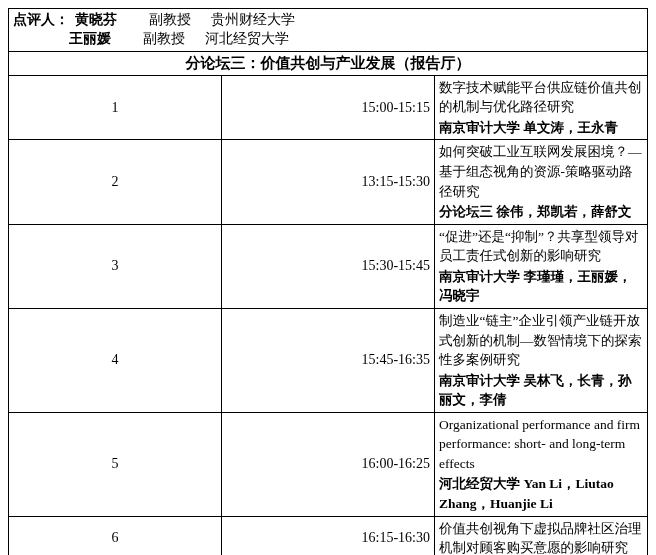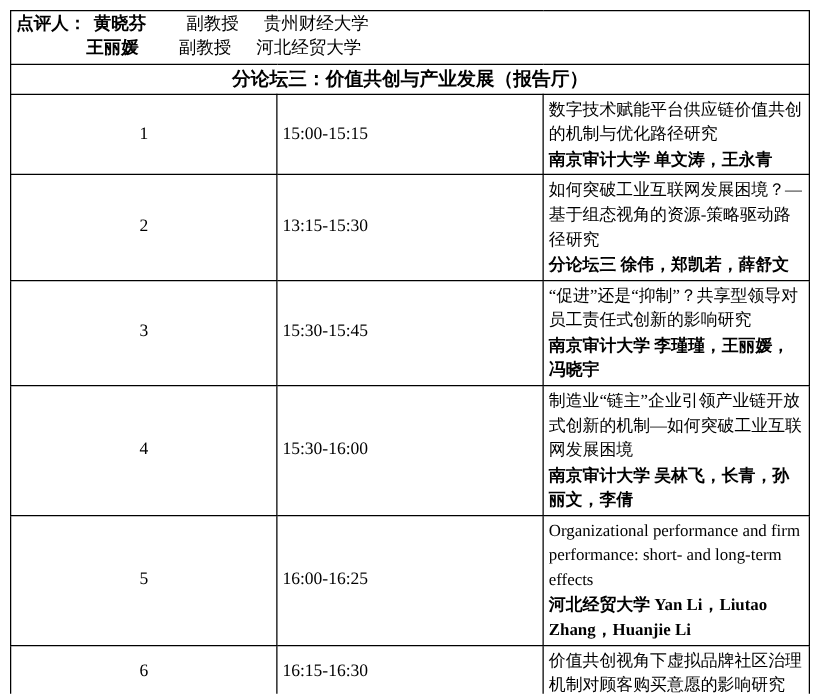--- a/index.html
+++ b/index.html
@@ -75,21 +75,21 @@
     padding: 4px 4px;
   }
   .col-no { width: 42px; }
   .col-time { width: 106px; }
   .col-paper { width: auto; }
   .cell-no {
     text-align: center;
     font-size: 14px;
   }
   .cell-time {
-    text-align: left;
+    text-align: right;
     font-size: 14px;
     white-space: nowrap;
   }
   .cell-paper {
     text-align: left;
     font-size: 13.5px;
     line-height: 1.45;
     padding: 4px 6px 4px 6px;
   }
   .paper-title {
@@ -153,23 +153,23 @@
         <td class="cell-no">3</td>
         <td class="cell-time">15:30-15:45</td>
         <td class="cell-paper">
           <span class="paper-title">“促进”还是“抑制”？共享型领导对员工责任式创新的影响研究</span>
           <span class="paper-authors">南京审计大学 李瑾瑾，王丽媛，冯晓宇</span>
         </td>
       </tr>
 
       <tr>
         <td class="cell-no">4</td>
-        <td class="cell-time">15:30-16:00</td>
+        <td class="cell-time">15:45-16:35</td>
         <td class="cell-paper">
-          <span class="paper-title">制造业“链主”企业引领产业链开放式创新的机制—如何突破工业互联网发展困境</span>
+          <span class="paper-title">制造业“链主”企业引领产业链开放式创新的机制—数智情境下的探索性多案例研究</span>
           <span class="paper-authors">南京审计大学 吴林飞，长青，孙丽文，李倩</span>
         </td>
       </tr>
 
       <tr class="en">
         <td class="cell-no">5</td>
         <td class="cell-time">16:00-16:25</td>
         <td class="cell-paper">
           <span class="paper-title">Organizational performance and firm performance: short- and long-term effects</span>
           <span class="paper-authors">河北经贸大学 Yan Li，Liutao Zhang，Huanjie Li</span>

